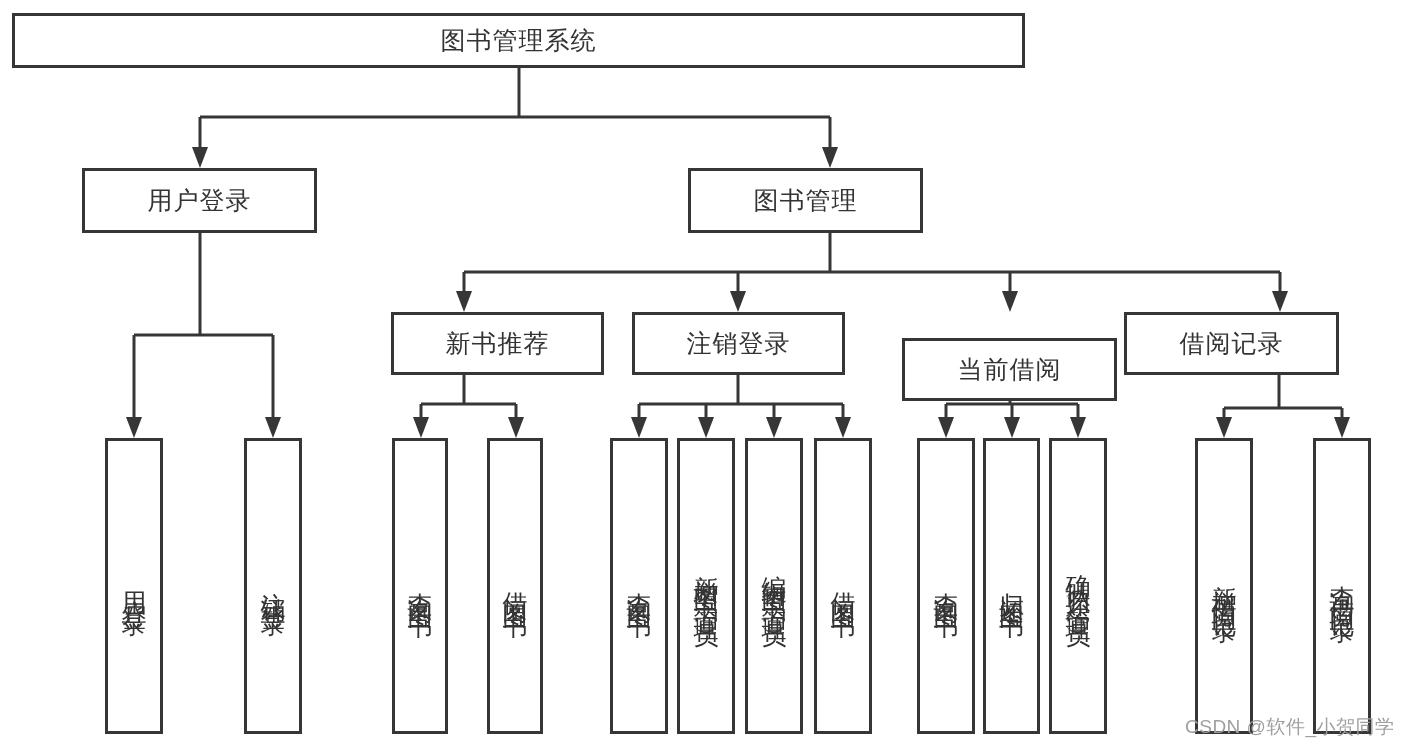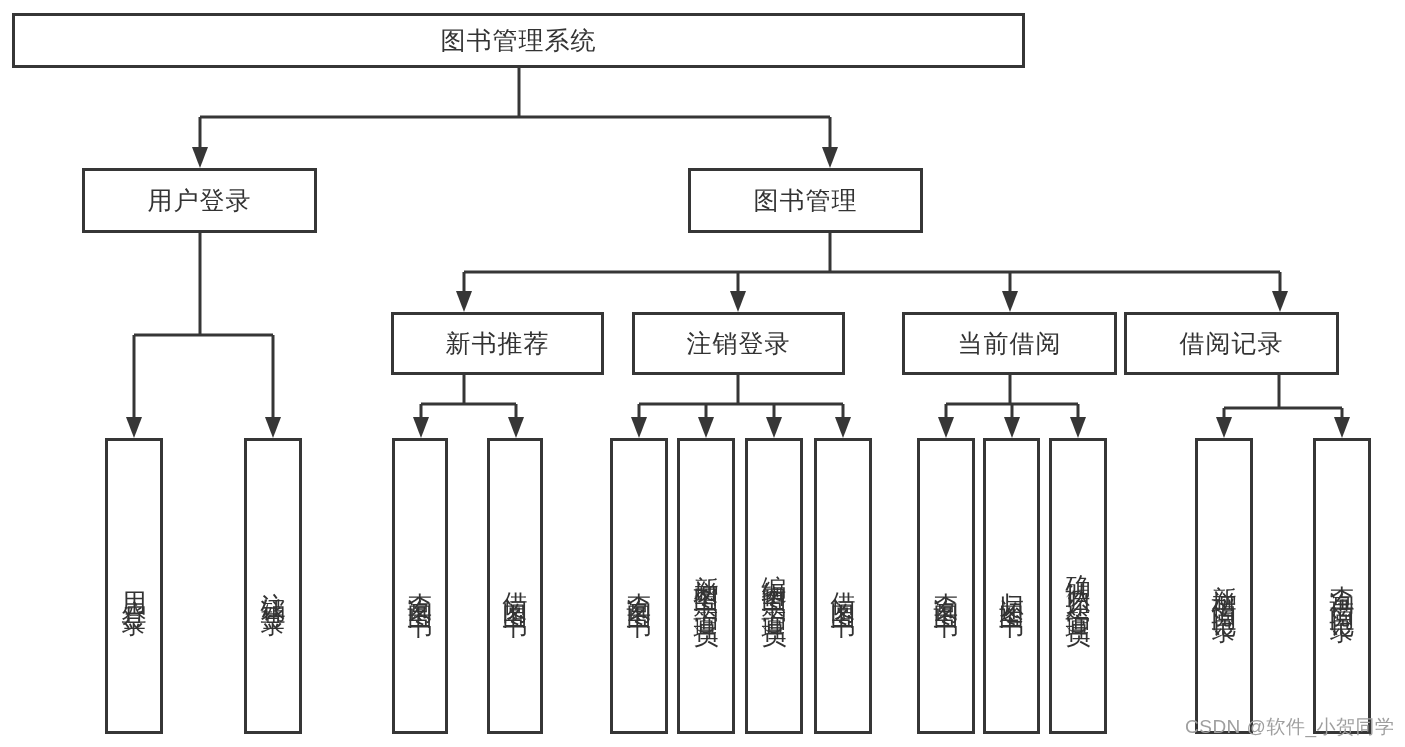--- a/index.html
+++ b/index.html
@@ -39,21 +39,21 @@
     z-index: 2;
     white-space: nowrap;
   }
   .node-root   { left: 12px;  top: 13px;  width: 1013px; height: 55px; }
   .lvl2        { top: 168px; height: 65px; width: 235px; }
   .lvl2.a      { left: 82px; }
   .lvl2.b      { left: 688px; }
   .lvl3        { top: 312px; height: 63px; }
   .lvl3.a      { left: 358px;  width: 213px; margin-left: 33px; }
   .lvl3.b      { left: 632px;  width: 213px; }
-  .lvl3.c      { left: 902px;  width: 215px; }
+  .lvl3.c      { left: 902px;  width: 215px; margin-top: 26px; }
   .lvl3.d      { left: 1124px; width: 215px; }
   .leaf {
     position: absolute;
     top: 438px;
     width: 58px;
     height: 296px;
     background: #ffffff;
     border: 3px solid var(--line);
     display: flex;
     align-items: center;

